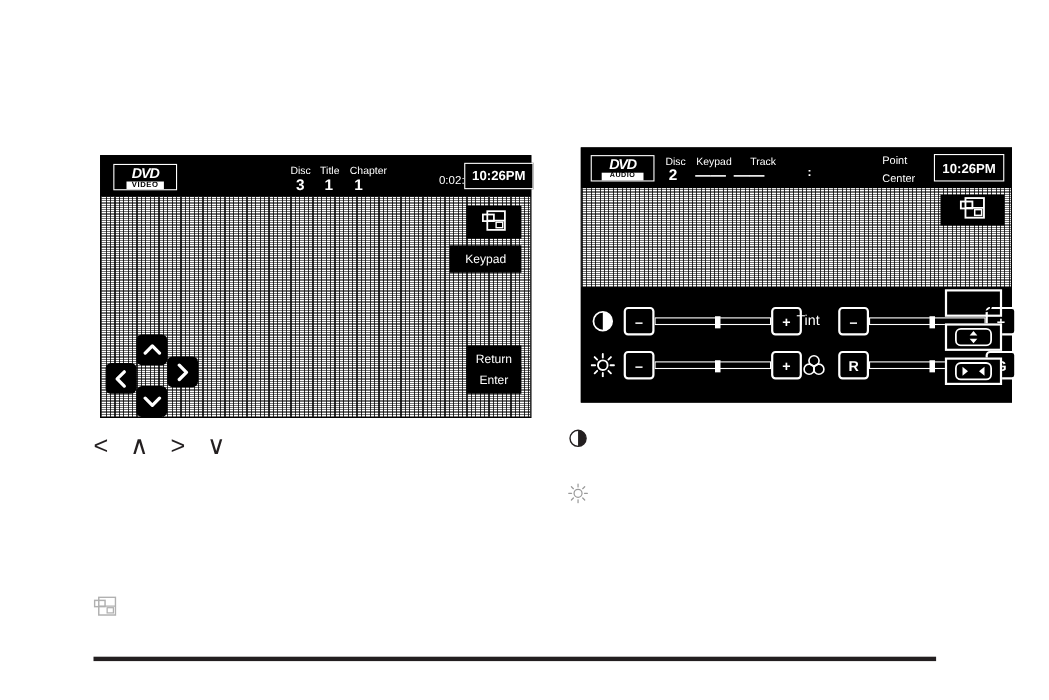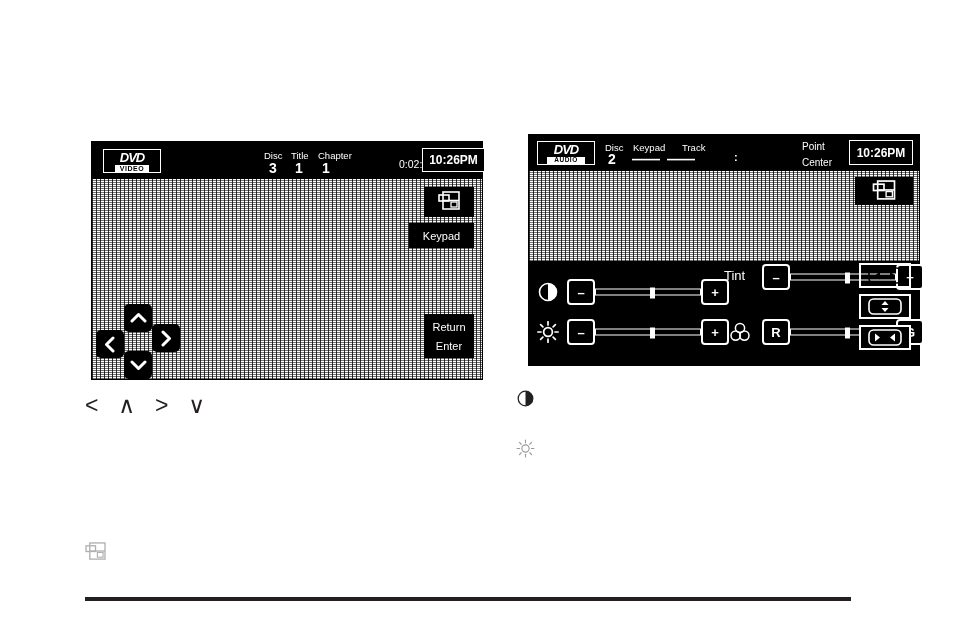--- a/index.html
+++ b/index.html
@@ -354,21 +354,21 @@
           <path d="M10 1.5 A8.5 8.5 0 0 1 10 18.5 Z" fill="#fff"></path>
         </svg>
       </div>
       <div class="sl-end" style="left:38px; top:2px;">–</div>
       <div class="sl-track" style="left:66px; width:106px;">
         <div class="sl-thumb" style="left:52%;"></div>
       </div>
       <div class="sl-end" style="left:172px; top:2px;">+</div>
     </div>
 
-    <div class="slider-row" style="left:195px; top:1px; width:220px; height:30px;">
+    <div class="slider-row" style="left:195px; top:16px; width:220px; height:30px;">
       <div class="sl-label" style="left:0px; top:6px;">Tint</div>
       <div class="sl-end" style="left:38px; top:2px;">–</div>
       <div class="sl-track" style="left:66px; width:106px;">
         <div class="sl-thumb" style="left:52%;"></div>
       </div>
       <div class="sl-end" style="left:172px; top:2px;">+</div>
     </div>
 
     <div class="slider-row" style="left:0; top:56px; width:220px; height:30px;">
       <div class="slider-icon" style="left:7px; top:3px; width:24px; height:24px;">

